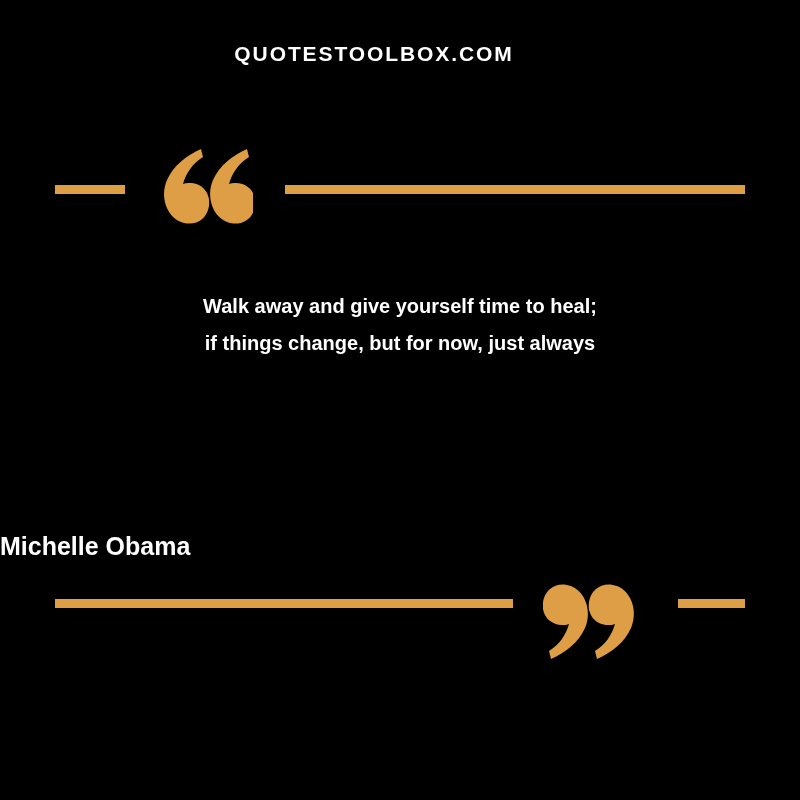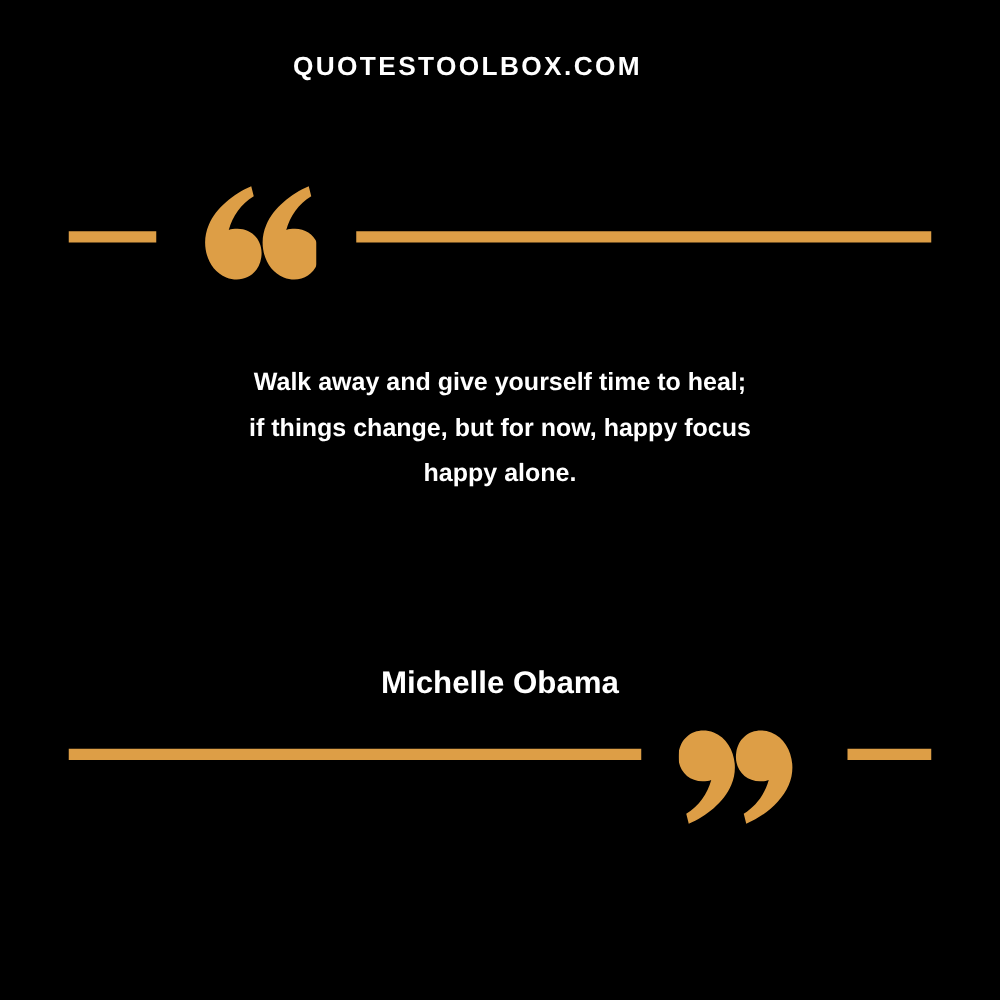--- a/index.html
+++ b/index.html
@@ -76,21 +76,20 @@
     display: block;
     white-space: nowrap;
   }
 
   
   .attribution {
     position: absolute;
     top: 532px;
     left: 0;
     width: 800px;
-    text-align: center;
     color: #ffffff;
     font-size: 25px;
     font-weight: bold;
     font-family: "Liberation Sans", sans-serif;
     white-space: nowrap;
   }
 </style>
 </head>
 <body>
 
@@ -106,22 +105,21 @@
         <path d="M44 3 C30 9, 16 20, 10 34 C3 50, 9 70, 24 76 C37 81, 50 74, 52 60 C54 47, 45 37, 33 37 C30 37, 28 37, 26 38 C29 27, 36 17, 46 11 Z"></path>
         <path d="M90 3 C76 9, 62 20, 56 34 C49 50, 55 70, 70 76 C83 81, 96 74, 98 60 C100 47, 91 37, 79 37 C76 37, 74 37, 72 38 C75 27, 82 17, 92 11 Z"></path>
       </g>
     </svg>
   </div>
 
   <div class="rule rule-top-right"></div>
 
   <div class="quote-body">
     <span class="line">Walk away and give yourself time to heal;</span>
-    <span class="line">if things change, but for now, happy focus</span>
-    <span class="line">happy alone.</span>
+    <span class="line">if things change, but for now, just always</span>
   </div>
 
   <div class="attribution">Michelle Obama</div>
 
   <div class="rule rule-bot-left"></div>
 
   <div class="quote-glyph quote-close">
     <svg width="96" height="84" viewBox="0 0 96 84" aria-hidden="true">
       <g fill="#dd9e46" transform="rotate(180 49 42)">
         <path d="M44 3 C30 9, 16 20, 10 34 C3 50, 9 70, 24 76 C37 81, 50 74, 52 60 C54 47, 45 37, 33 37 C30 37, 28 37, 26 38 C29 27, 36 17, 46 11 Z"></path>

